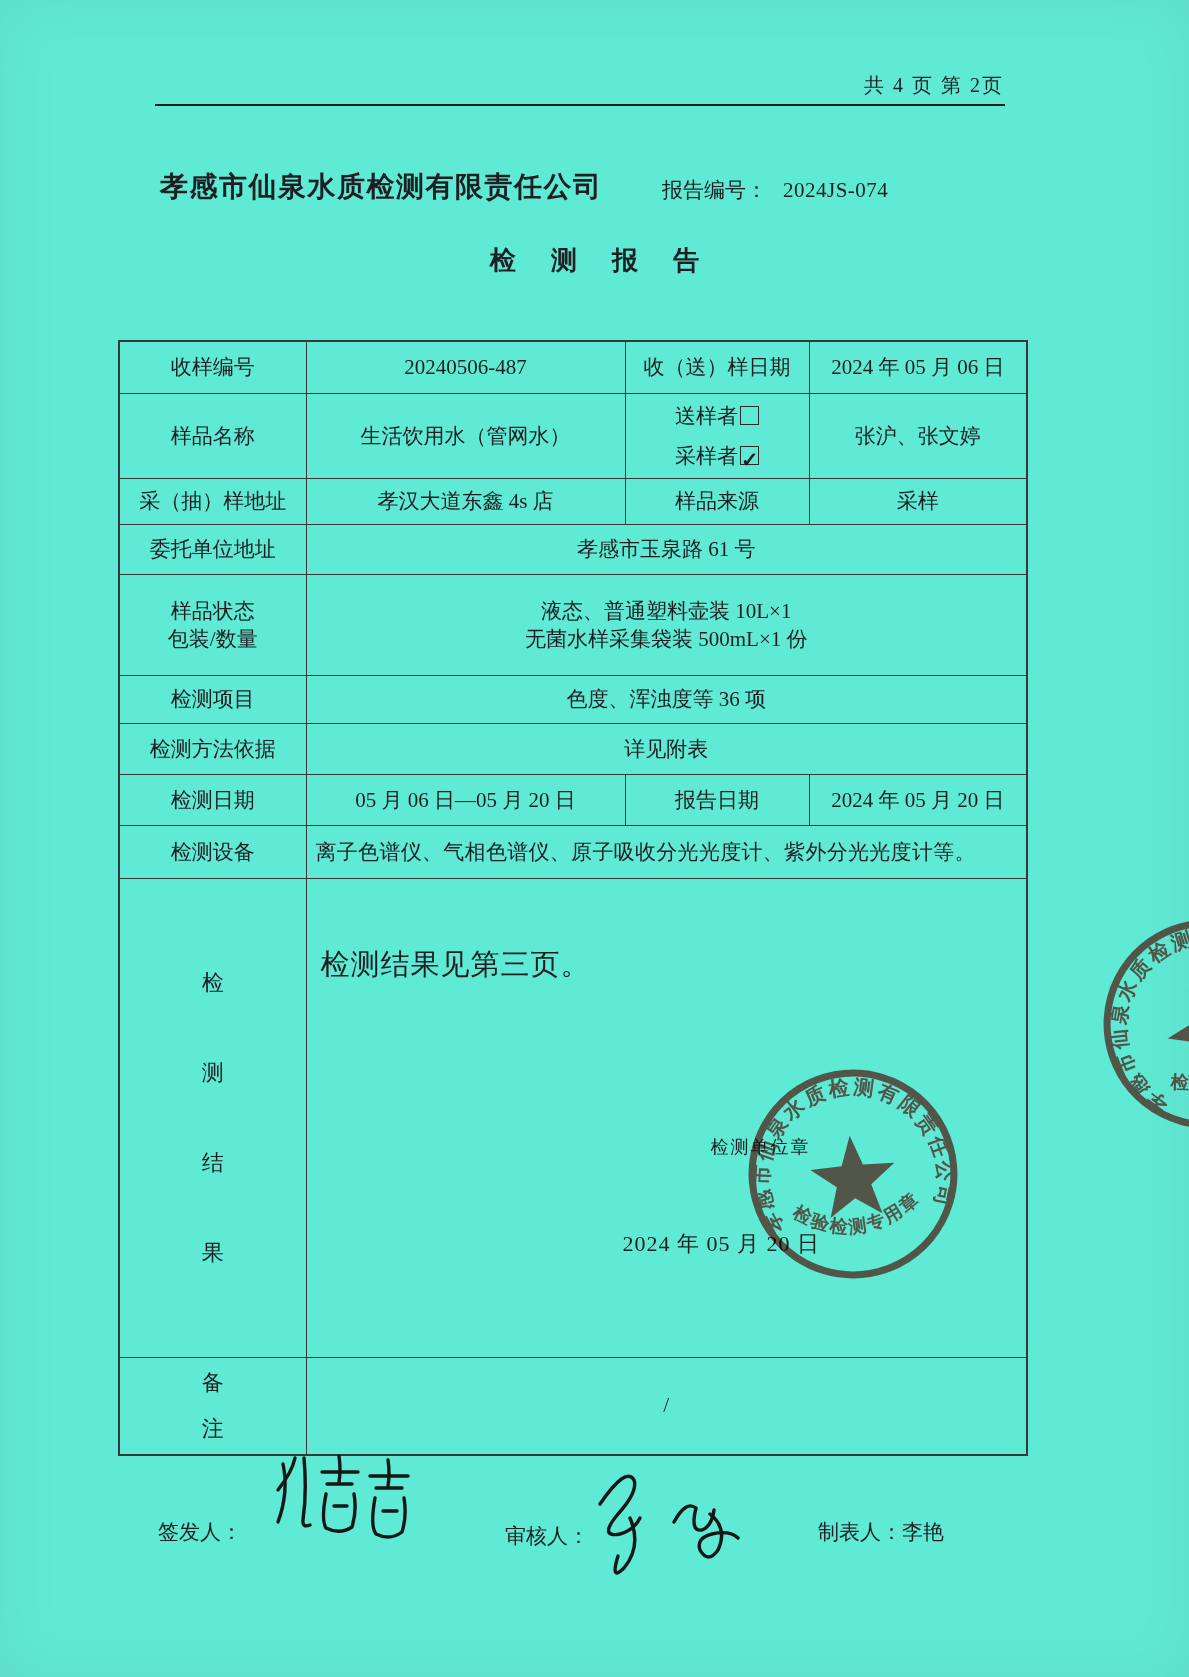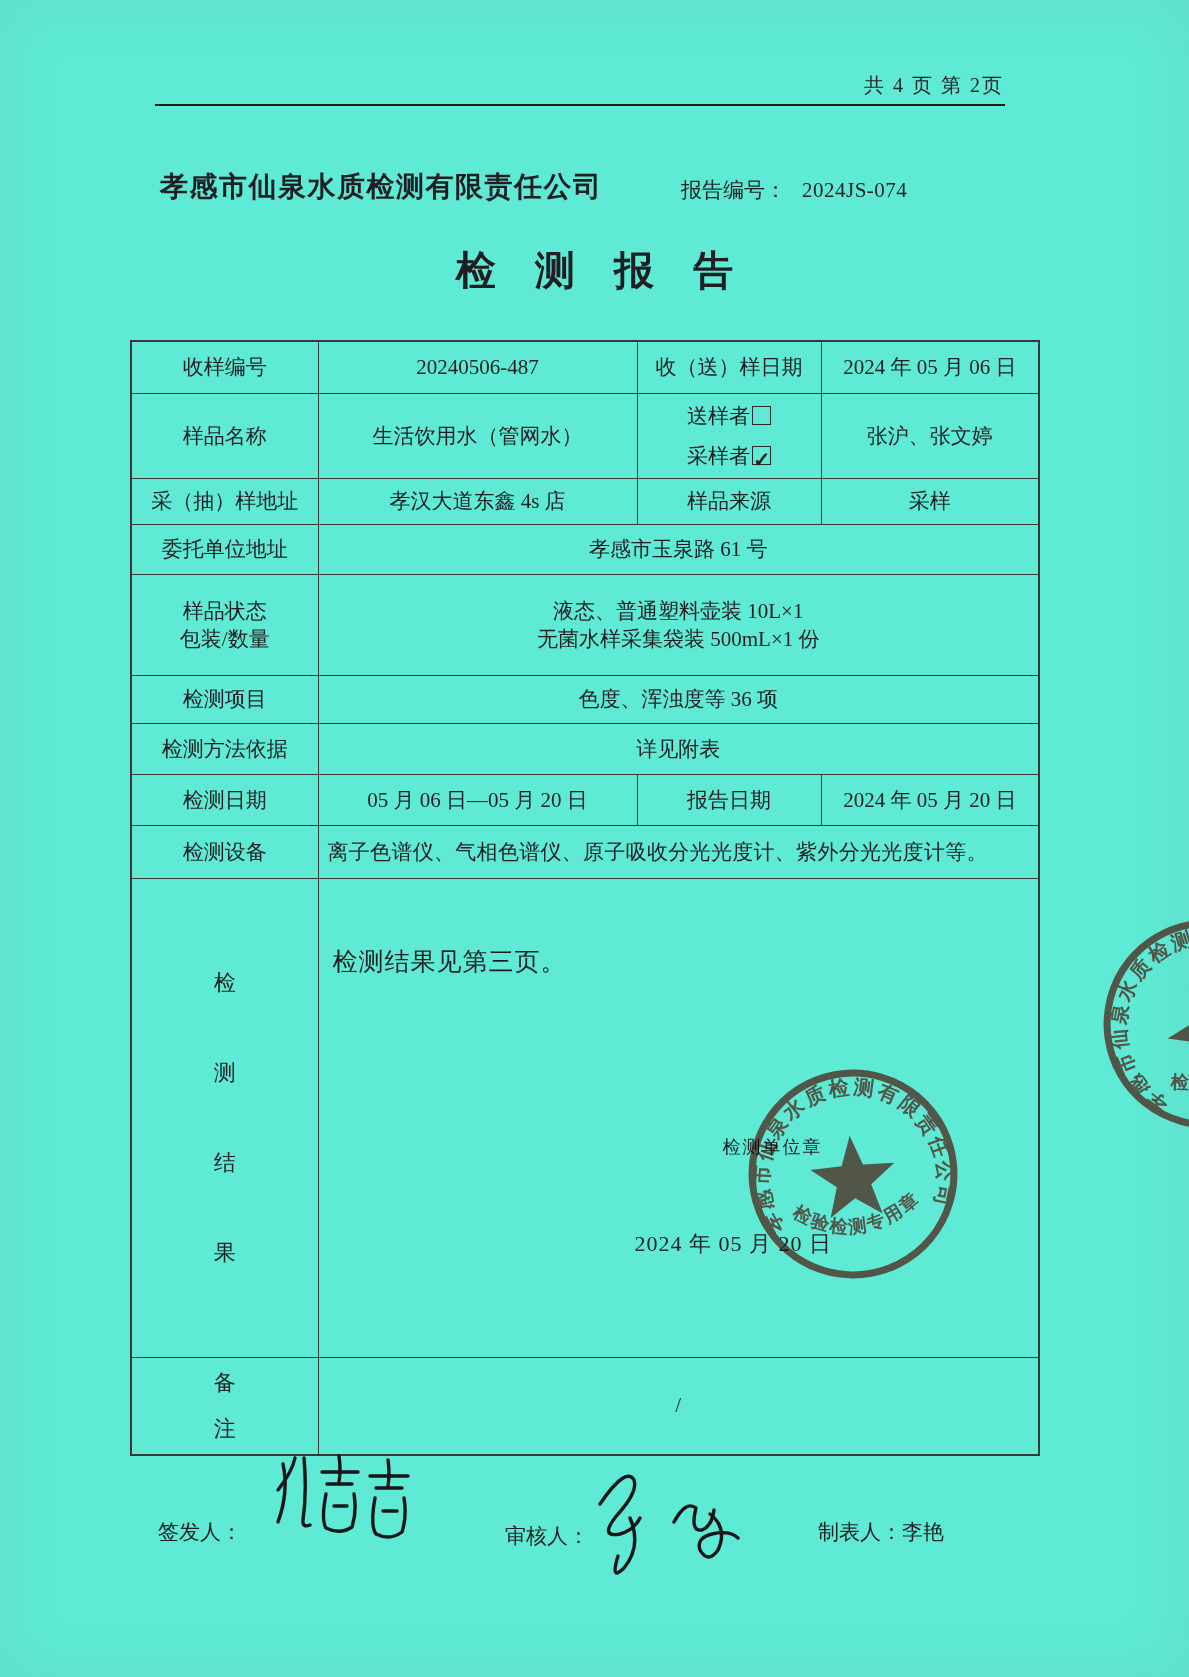--- a/index.html
+++ b/index.html
@@ -7,38 +7,38 @@
     position:relative;width:1189px;height:1677px;margin:0 auto;
     background:#5eead4;
     box-shadow:inset 0 0 60px rgba(120,120,140,.12);
     overflow:hidden;
     font-family:"Liberation Serif","DejaVu Serif",serif;
     color:#1f1f23;
   }
   .page-info{position:absolute;top:72px;left:0;width:1004px;text-align:right;font-size:20px;letter-spacing:2px;}
   .header-rule{position:absolute;top:104px;left:155px;width:850px;height:2px;background:#1c1c1e;}
   .company{position:absolute;top:168px;left:160px;font-family:"Liberation Sans","DejaVu Sans",sans-serif;font-weight:700;font-size:28px;letter-spacing:1.5px;}
-  .report-no{position:absolute;top:176px;left:681px;font-size:21px;}
+  .report-no{position:absolute;top:176px;left:662px;font-size:21px;}
   .report-no .val{margin-left:16px;letter-spacing:.5px;}
   .doc-title{position:absolute;top:243px;left:0;width:100%;text-align:center;
-    font-family:"Liberation Sans","DejaVu Sans",sans-serif;font-weight:700;font-size:40px;
+    font-family:"Liberation Sans","DejaVu Sans",sans-serif;font-weight:700;font-size:26px;
     letter-spacing:14px;text-indent:14px;}
-  table.report{position:absolute;left:130px;top:340px;width:908px;border-collapse:collapse;table-layout:fixed;
+  table.report{position:absolute;left:118px;top:340px;width:908px;border-collapse:collapse;table-layout:fixed;
     border:2.5px solid #38383c;}
   table.report td{border:1.5px solid #38383c;text-align:center;vertical-align:middle;font-size:21px;padding:0 4px;overflow:hidden;}
   .two-line{display:flex;flex-direction:column;justify-content:center;height:100%;padding:10px 0;box-sizing:border-box;}
   .cb-line{line-height:40px;white-space:nowrap;}
   .cbox{display:inline-block;width:17px;height:17px;border:1.8px solid #2a2a2e;vertical-align:-2px;margin-left:2px;position:relative;}
   .cbox.checked::after{content:"✓";position:absolute;left:0px;top:-7px;font-size:21px;font-weight:700;color:#1f1f23;}
   .v-label{display:flex;flex-direction:column;justify-content:center;align-items:center;height:100%;}
   .v-label span{display:block;font-size:22px;}
   .v-label.big span{line-height:90px;}
   .v-label.small span{line-height:46px;}
   td.result-cell{position:relative;}
-  .result-note{position:absolute;left:14px;top:66px;font-size:25px;letter-spacing:1px;}
+  .result-note{position:absolute;left:14px;top:66px;font-size:29px;letter-spacing:1px;}
   .stamp-caption{position:absolute;left:404px;top:256px;font-size:18px;letter-spacing:2px;}
   .stamp-date{position:absolute;left:316px;top:350px;font-size:22px;letter-spacing:1px;}
   .equip-val{text-align:left !important;padding-left:9px !important;letter-spacing:.3px;}
   .stamp{position:absolute;mix-blend-mode:multiply;opacity:.87;}
   .stamp text{font-family:"Liberation Sans","DejaVu Sans",sans-serif;font-weight:700;}
   .footer-label{position:absolute;font-size:21px;white-space:nowrap;}
   .sig{position:absolute;}
   .sig path{fill:none;stroke:#17171a;stroke-width:3.4;stroke-linecap:round;stroke-linejoin:round;}
 </style>
 </head>

